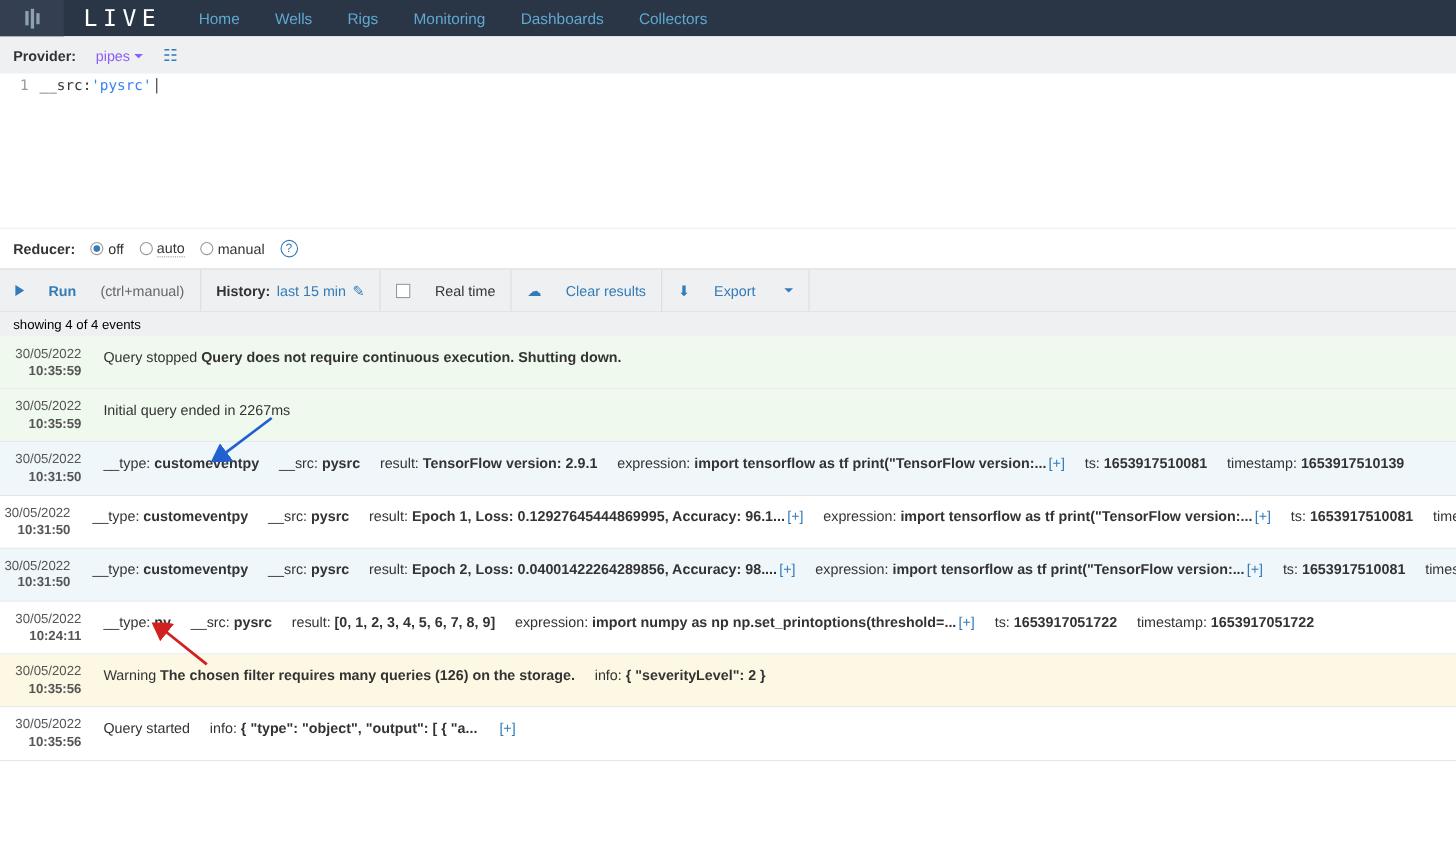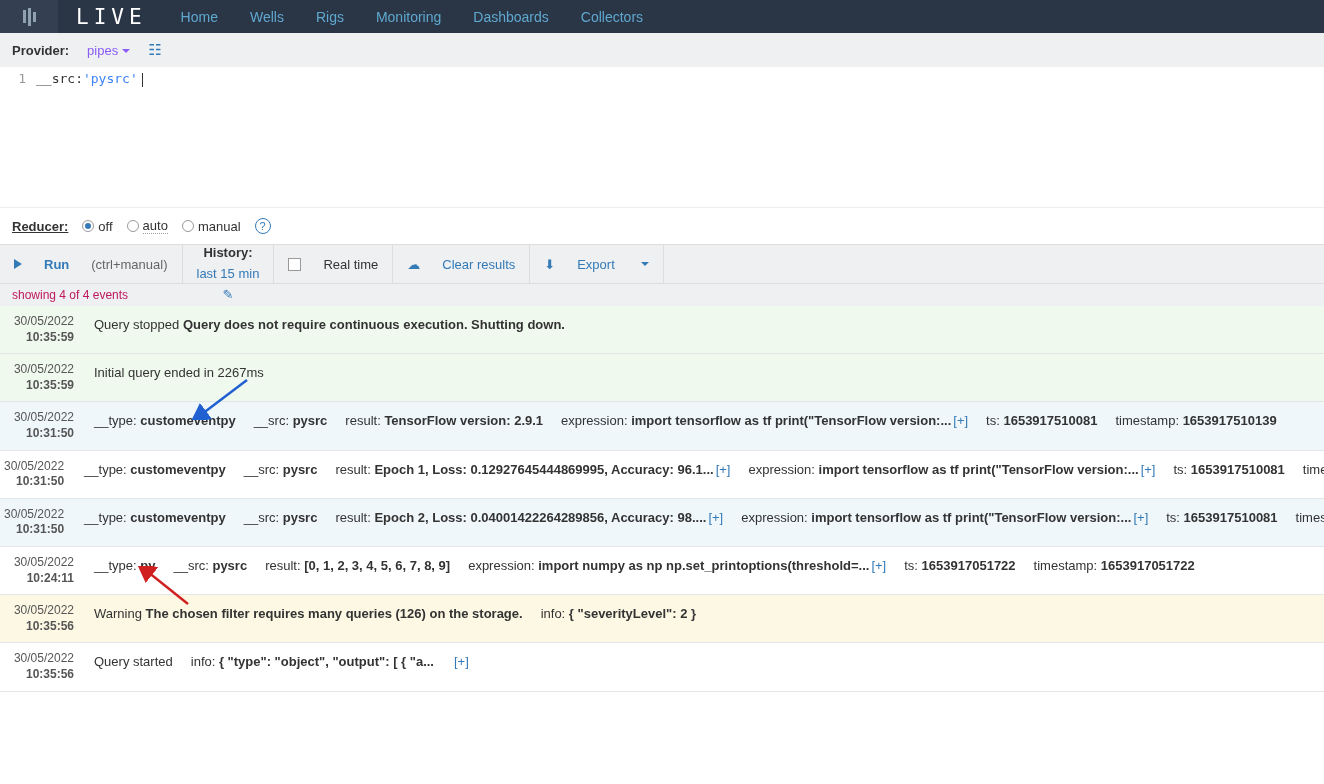--- a/index.html
+++ b/index.html
@@ -14,37 +14,37 @@
 .provider-label { font-weight: 600; color: #333; }
 .provider-value { color: #8b5cf6; cursor: pointer; }
 .doc-icon { color: #337ab7; cursor: pointer; font-size: 15px; }
 .editor { background: #fff; padding: 4px 0; min-height: 140px; font-family: Consolas, Monaco, monospace; font-size: 13px; }
 .editor-line { display: flex; }
 .gutter { width: 36px; text-align: right; color: #999; padding-right: 10px; user-select: none; }
 .code { flex: 1; }
 .code .key { color: #333; }
 .code .str { color: #3b82f6; }
 .reducer-bar { background: #fff; padding: 10px 12px; display: flex; align-items: center; gap: 14px; border-top: 1px solid #eee; }
-.reducer-label { font-weight: 600; text-decoration: underline; }
+.reducer-label { font-weight: 600; }
 .radio-opt { display: flex; align-items: center; gap: 4px; cursor: pointer; }
 .radio-circle { width: 12px; height: 12px; border: 1px solid #999; border-radius: 50%; display: inline-flex; align-items: center; justify-content: center; }
 .radio-circle.checked::after { content: ''; width: 6px; height: 6px; background: #337ab7; border-radius: 50%; }
 .help-icon { width: 16px; height: 16px; border: 1.5px solid #337ab7; border-radius: 50%; color: #337ab7; display: inline-flex; align-items: center; justify-content: center; font-size: 11px; cursor: pointer; }
 .toolbar { background: #eef0f2; display: flex; align-items: center; height: 40px; border-top: 1px solid #ddd; border-bottom: 1px solid #ddd; }
 .tb-btn { padding: 0 14px; height: 100%; display: flex; align-items: center; gap: 22px; cursor: pointer; border-right: 1px solid #ddd; }
 .link-blue { color: #337ab7; }
 .play-icon { width: 0; height: 0; border-left: 8px solid #337ab7; border-top: 5px solid transparent; border-bottom: 5px solid transparent; }
-.history-sec { padding: 0 14px; height: 100%; display: flex; align-items: center; gap: 6px; border-right: 1px solid #ddd; flex-direction: column; }
+.history-sec { padding: 0 14px; height: 100%; display: flex; align-items: center; gap: 6px; border-right: 1px solid #ddd; }
 .history-label { font-weight: 600; }
 .edit-icon { color: #337ab7; cursor: pointer; }
 .check-sec { padding: 0 14px; height: 100%; display: flex; align-items: center; gap: 22px; }
 .checkbox { width: 13px; height: 13px; border: 1px solid #999; display: inline-flex; align-items: center; justify-content: center; cursor: pointer; background: #fff; }
 .checkbox.checked::after { content: '✓'; color: #337ab7; font-size: 11px; font-weight: bold; }
 .cloud-icon { color: #337ab7; }
-.status-bar { background: #eef0f2; padding: 4px 12px; font-size: 12px; color: #be185d; }
+.status-bar { background: #eef0f2; padding: 4px 12px; font-size: 12px; color: #000000; }
 .events { }
 .row { display: flex; border-bottom: 1px solid #e3e6e9; }
 .row-ts { width: 84px; padding: 8px 10px 8px 4px; text-align: right; font-size: 12px; color: #555; line-height: 1.3; }
 .row-ts .date { display: block; }
 .row-ts .time { display: block; font-weight: 600; }
 .row-body { flex: 1; padding: 10px 10px; font-size: 13px; line-height: 1.4; }
 .row-stopped { background: #f0f9ee; }
 .row-blue { background: #eff7fb; }
 .row-white { background: #fff; }
 .row-warn { background: #fcf8e3; }

